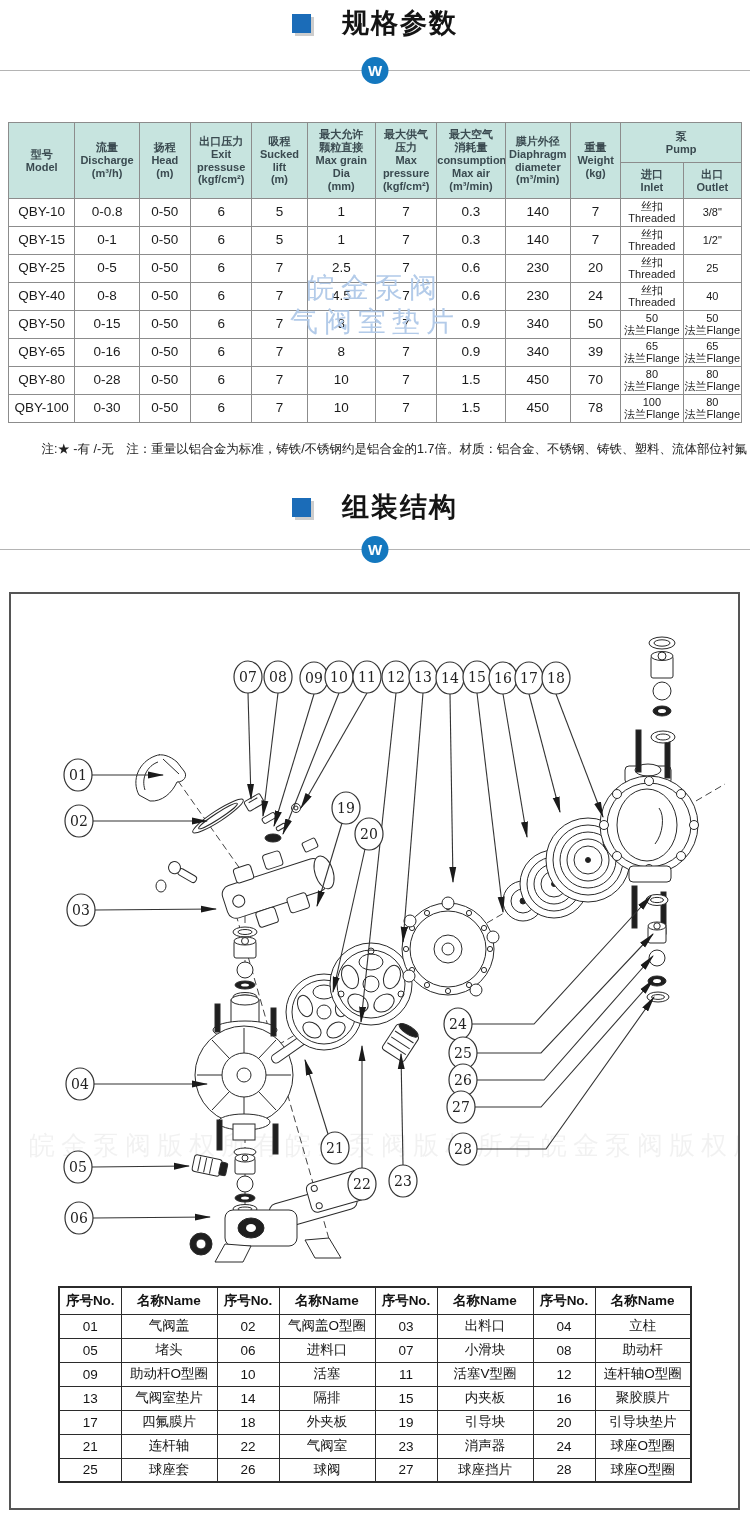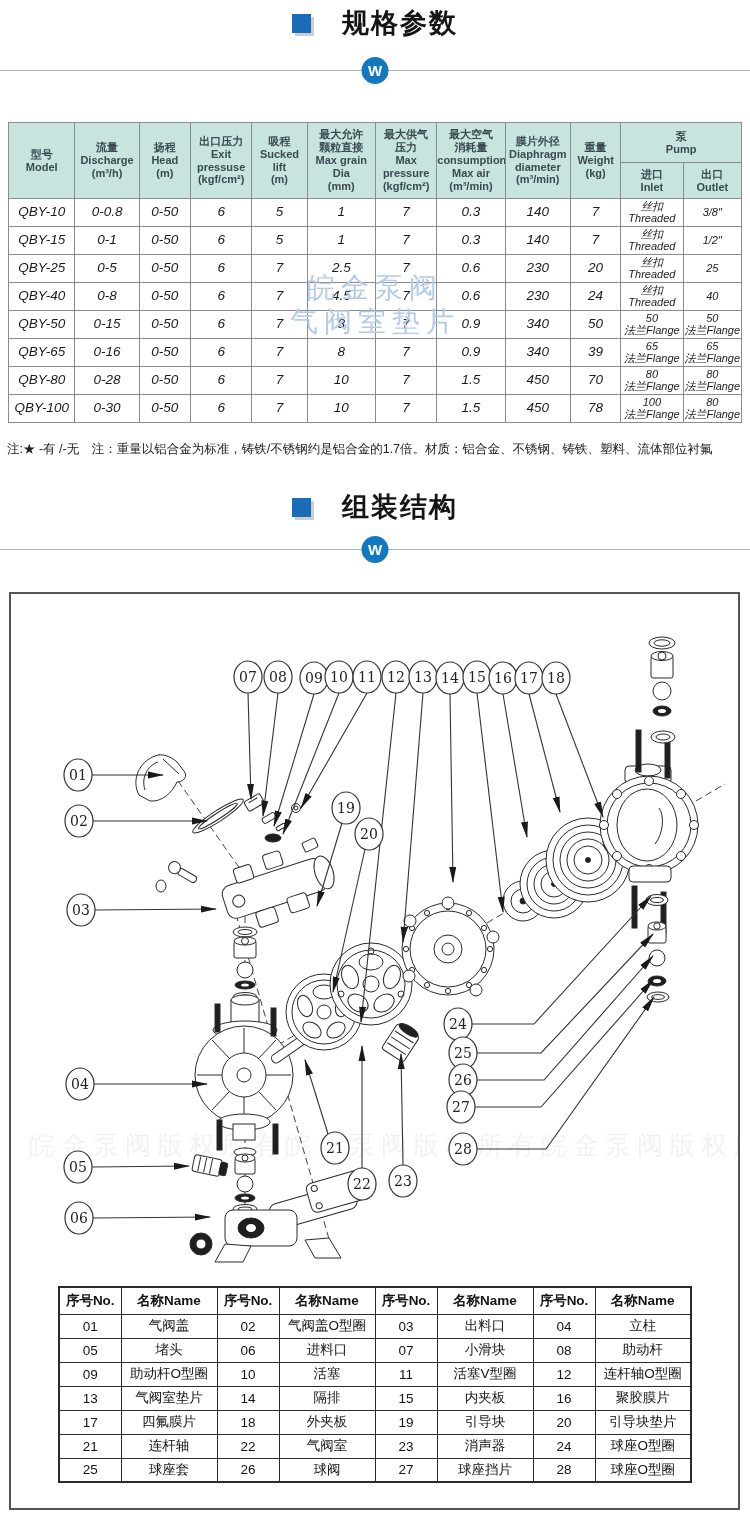--- a/index.html
+++ b/index.html
@@ -18,27 +18,27 @@
       font-weight:bold;font-size:15px;line-height:27px;text-align:center;}
   
   table{border-collapse:collapse;table-layout:fixed;}
   .spec{position:absolute;top:122px;left:8px;width:734px;}
   .spec th,.spec td{border:1px solid #8c8c8c;text-align:center;vertical-align:middle;
       padding:0;overflow:hidden;}
   .spec th{background:#c7e4df;font-size:11px;line-height:1.18;font-weight:bold;
       color:#3a4a50;white-space:pre-line;}
   .spec thead tr:first-child{height:40px;}
   .spec thead tr:nth-child(2){height:36px;}
-  .spec tbody tr{height:28px;font-style:italic;}
+  .spec tbody tr{height:28px;}
   .spec td{font-size:13.5px;background:#fff;color:#1b1b1b;white-space:pre-line;line-height:1.1;}
   .spec td.io{font-size:11px;line-height:1.05;}
   
   .wm{position:absolute;top:271px;left:0;width:750px;text-align:center;z-index:5;
       color:#b3cbe9;font-size:28px;line-height:34px;letter-spacing:6px;pointer-events:none;}
-  .note{position:absolute;top:441px;left:7px;width:740px;font-size:12.5px;color:#222;}
+  .note{position:absolute;top:441px;left:7px;width:740px;font-size:12.5px;color:#222;text-align:right;}
   
   .dbox{position:absolute;top:592px;left:9px;width:727px;height:914px;
         border:2px solid #555;background:#fff;}
   .dbox svg{display:block;}
   .leader{fill:none;stroke:#333;stroke-width:1.1;}
   .callout-ellipse{fill:#fff;stroke:#333;stroke-width:1.2;}
   .callout-num{font-family:"DejaVu Serif",serif;font-size:14px;fill:#222;text-anchor:middle;}
   .p{stroke:#2a2a2a;stroke-width:1;fill:#fff;}
   .pn{stroke:#2a2a2a;stroke-width:1;fill:none;}
   .pd{stroke:#2a2a2a;stroke-width:1;fill:#1f1f1f;}

